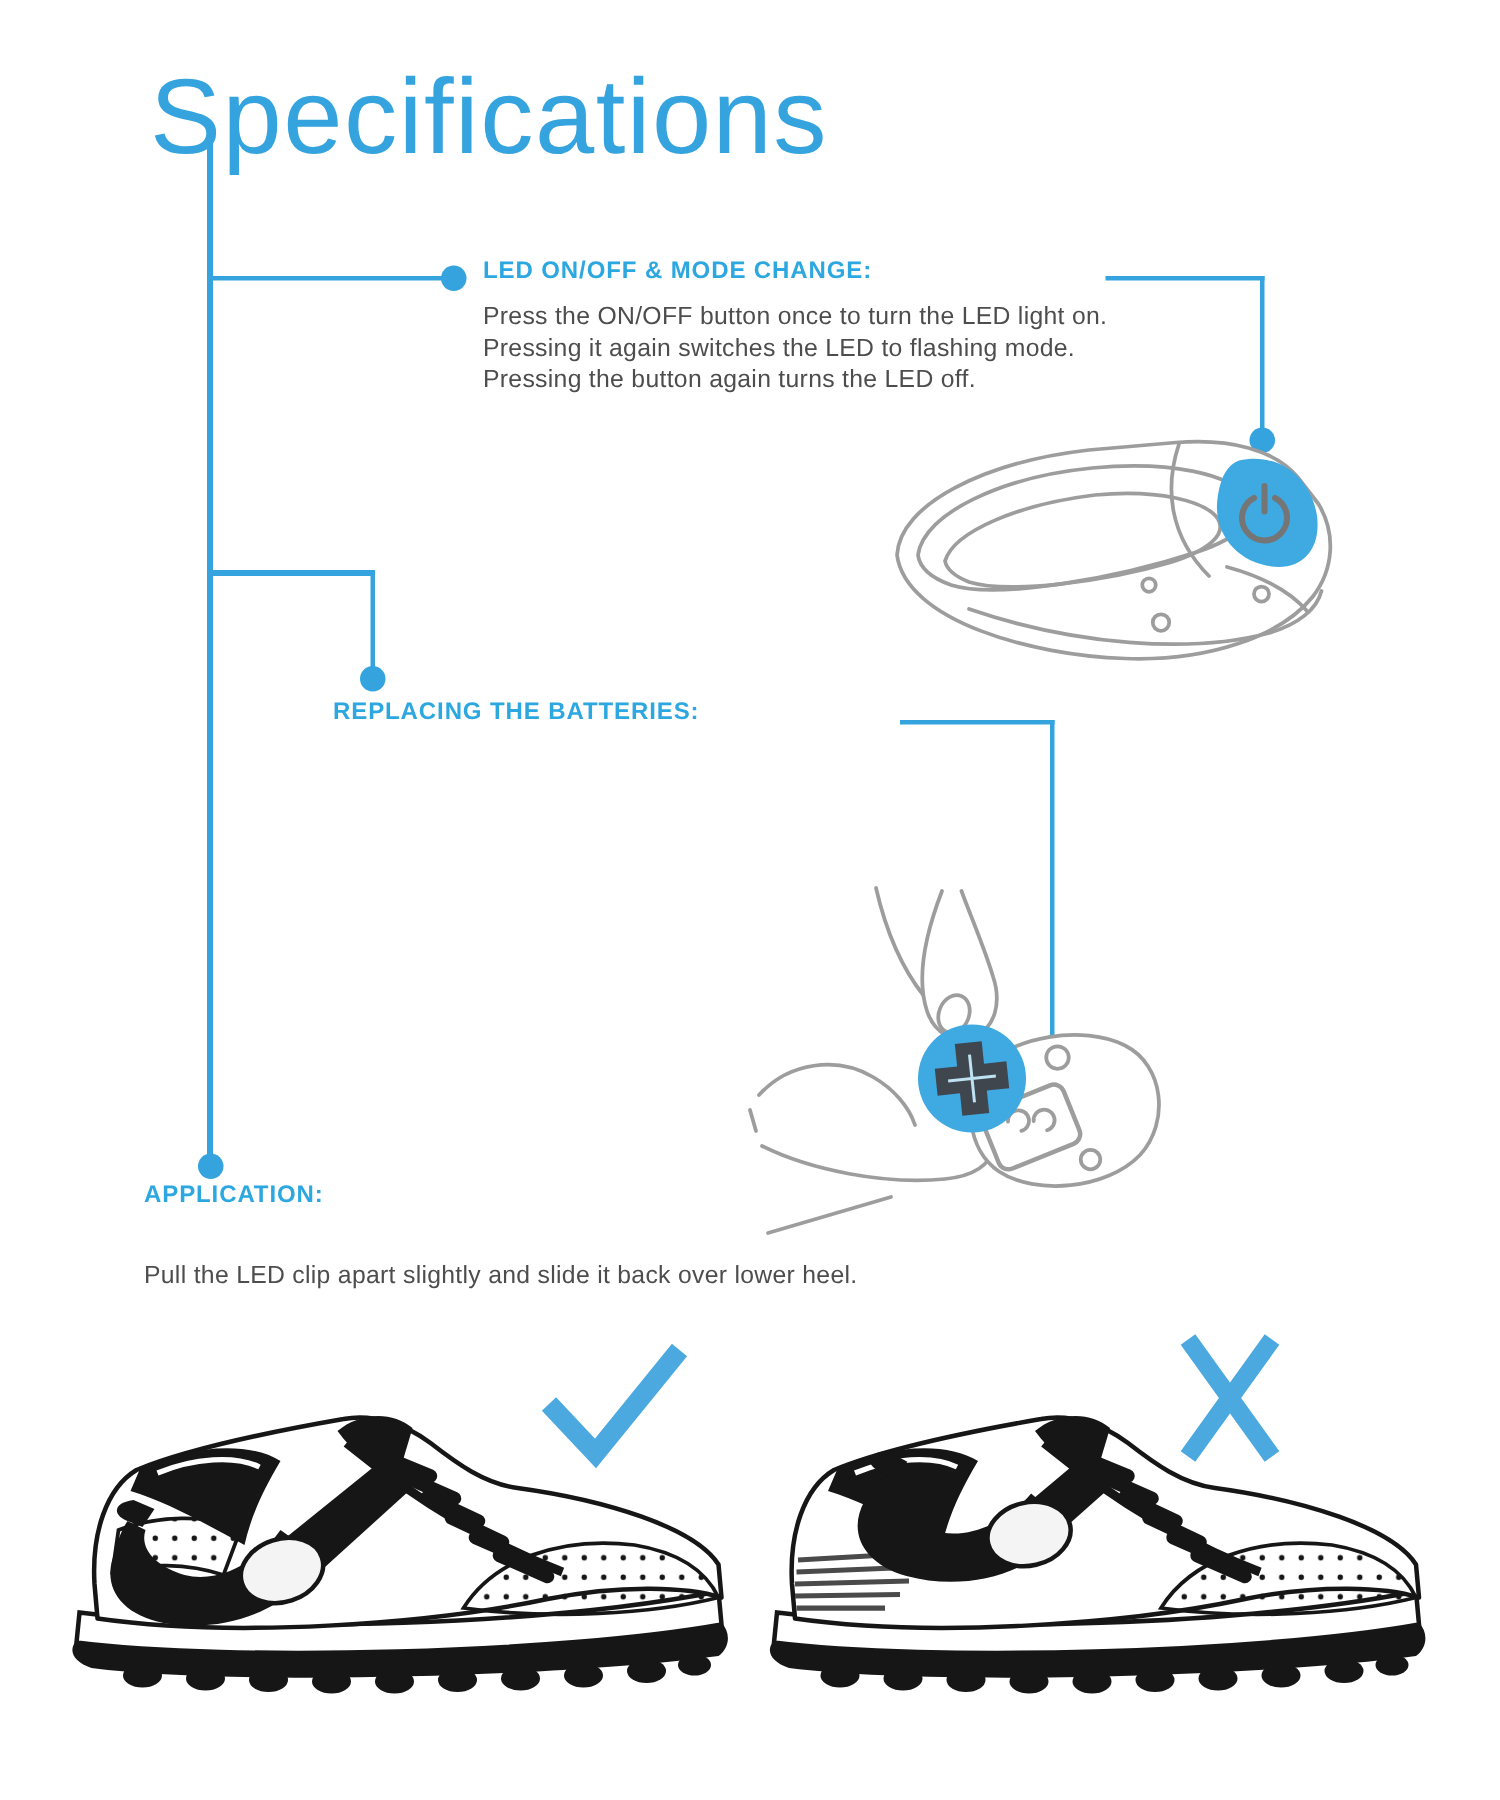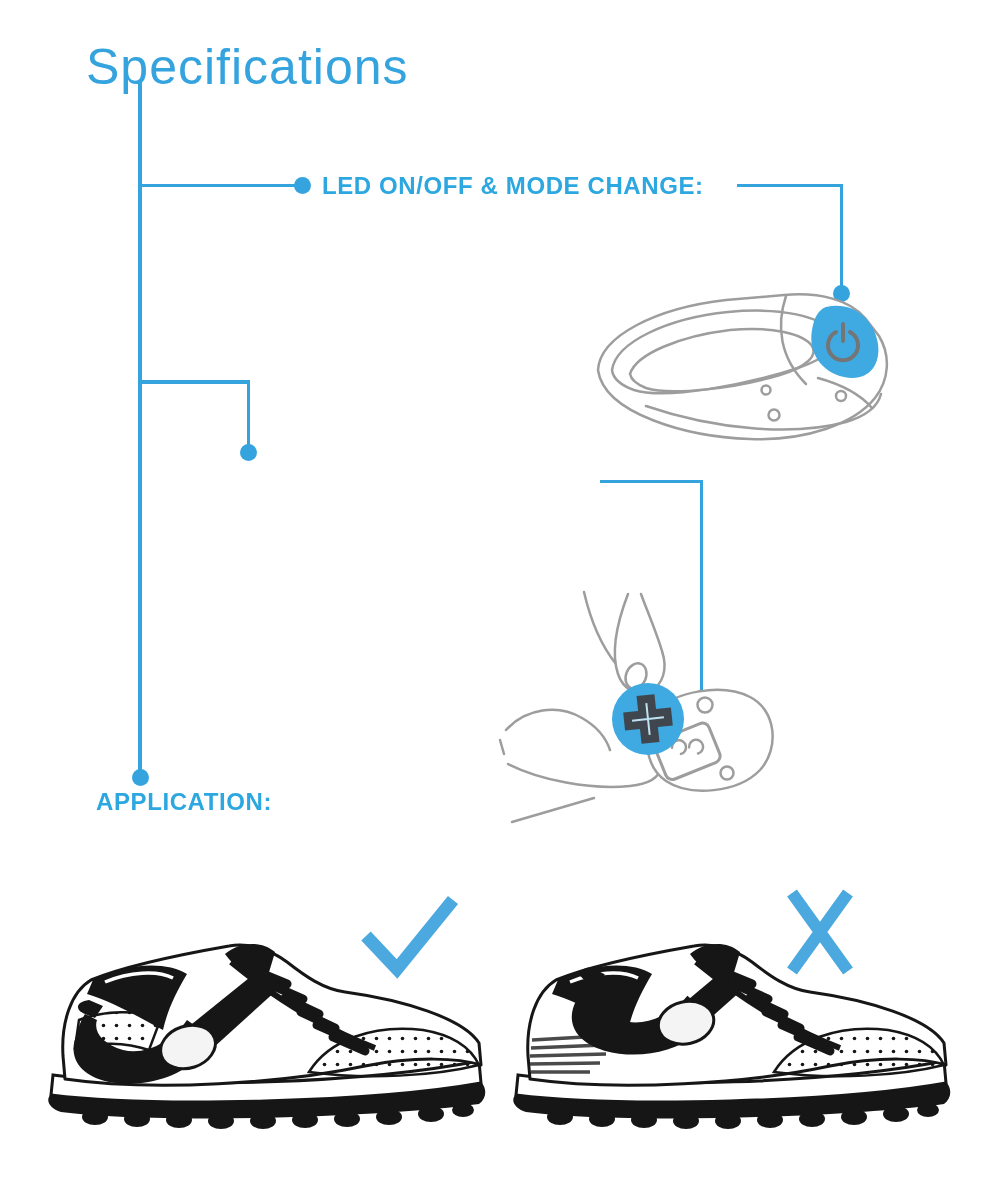--- a/index.html
+++ b/index.html
@@ -7,33 +7,33 @@
     --heading:#2CA7E0;
     --body_text:#4D4D4D;
     --mark:#4BA9E0;
   }
   *{margin:0;padding:0;box-sizing:border-box;}
   html,body{background:#fff;}
   body{font-family:"Liberation Sans",sans-serif;}
   .canvas{position:relative;width:1000px;height:1200px;background:#ffffff;overflow:hidden;}
 
   .page-title{
-    position:absolute;left:86px;top:38px;
-    font-size:50px;font-weight:300;letter-spacing:1px;
+    position:absolute;left:100px;top:38px;
+    font-size:71px;font-weight:300;letter-spacing:1px;
     color:var(--accent);
   }
 
   .line{position:absolute;background:var(--accent);}
   .line.h{height:3.5px;}
   .line.v{width:3.5px;}
   .dot{position:absolute;width:17px;height:17px;border-radius:50%;background:var(--accent);}
 
   .sec-heading{
     position:absolute;
-    font-size:24px;font-weight:bold;letter-spacing:0.6px;
+    font-size:16px;font-weight:bold;letter-spacing:0.6px;
     color:var(--heading);
   }
   .sec-body{
     position:absolute;
     font-size:16.5px;line-height:21px;color:var(--body_text);
     white-space:pre-line;letter-spacing:0.2px;
   }
   .illus{position:absolute;}
   svg{display:block;overflow:visible;}
 </style>
@@ -54,20 +54,23 @@
   <div class="line h" style="left:138px;top:380px;width:112px;"></div>
   <div class="line v" style="left:246.5px;top:380px;height:67px;"></div>
   <div class="dot" style="left:240px;top:444px;"></div>
   <div class="line h" style="left:600px;top:479.5px;width:103px;"></div>
   <div class="line v" style="left:699.5px;top:479.5px;height:214px;"></div>
   <div class="dot" style="left:693px;top:690px;"></div>
 
   <div class="dot" style="left:131.5px;top:769px;"></div>
 
   <h2 class="sec-heading" style="left:322px;top:172px;">LED ON/OFF &amp; MODE CHANGE:</h2>
+  <p class="sec-body" style="left:322px;top:201px;width:570px;">Press the ON/OFF button once to turn the LED light on.
+Pressing it again switches the LED to flashing mode.
+Pressing the button again turns the LED off.</p>
 
   <div class="illus" style="left:588px;top:278px;">
     <svg width="330" height="185" viewBox="0 0 330 185">
       <g fill="none" stroke="#9D9D9D" stroke-width="2.5" stroke-linejoin="round" stroke-linecap="round">
 
         <path d="M10,92 C12,58 68,30 138,22 L196,17 C232,14 262,22 277,40 L291,58 C303,78 301,102 287,120 C266,146 218,163 162,161 C100,159 16,136 10,92 Z" fill="#ffffff"></path>
 
         <path d="M24,92 C28,64 80,40 140,34 C192,29 232,38 244,54 C252,66 240,80 210,90 C158,107 78,122 46,112 C32,107 25,100 24,92"></path>
         <path d="M42,96 C48,76 92,58 142,52 C184,48 216,56 224,68 C230,78 218,89 192,97 C148,110 84,118 58,110 C48,106 43,101 42,96"></path>
 
@@ -82,20 +85,21 @@
       </g>
 
       <path d="M238,29 C264,23 286,40 290,66 C293,89 279,104 256,99 C233,94 220,74 224,52 C226,40 230,32 238,29 Z" fill="#3FA9E1"></path>
       <g fill="none" stroke="#757575" stroke-width="4" stroke-linecap="round">
         <path d="M248,54 A15,15 0 1 0 262,54"></path>
         <path d="M255,46 L255,63"></path>
       </g>
     </svg>
   </div>
 
+  <h2 class="sec-heading" style="left:222px;top:466px;">REPLACING THE BATTERIES:</h2>
 
   <div class="illus" style="left:498px;top:592px;">
     <svg width="305" height="225" viewBox="0 0 305 225">
       <g fill="none" stroke="#9D9D9D" stroke-width="2.5" stroke-linejoin="round" stroke-linecap="round">
 
         <path d="M86,0 C92,26 102,52 118,72"></path>
         <path d="M130,2 C120,28 112,58 120,82 C125,97 139,105 152,99 C165,93 170,77 164,59 C158,39 148,16 143,2" fill="#ffffff"></path>
         <ellipse cx="138" cy="84" rx="10" ry="13" transform="rotate(22 138 84)" fill="#ffffff"></ellipse>
 
         <path d="M8,138 C28,116 60,112 84,126 C98,134 108,146 112,158" fill="#ffffff"></path>
@@ -116,20 +120,21 @@
 
       <circle cx="150" cy="127" r="36" fill="#3FA9E1"></circle>
       <g transform="translate(150,127) rotate(-6)">
         <path d="M-24,-9 H-9 V-24 H9 V-9 H24 V9 H9 V24 H-9 V9 H-24 Z" fill="#3F464E"></path>
         <path d="M-16,0 H16 M0,-16 V16" stroke="#BFE2F2" stroke-width="2" fill="none"></path>
       </g>
     </svg>
   </div>
 
   <h2 class="sec-heading" style="left:96px;top:788px;">APPLICATION:</h2>
+  <p class="sec-body" style="left:96px;top:840px;width:640px;">Pull the LED clip apart slightly and slide it back over lower heel.</p>
 
   <div class="illus" style="left:35px;top:918px;">
     <svg width="452" height="230" viewBox="0 0 452 230">
       <defs>
         <pattern id="dotsA" width="13" height="13" patternUnits="userSpaceOnUse">
           <circle cx="3.5" cy="3.5" r="1.8" fill="#161616"></circle>
         </pattern>
       </defs>
 
       <g fill="#161616">

